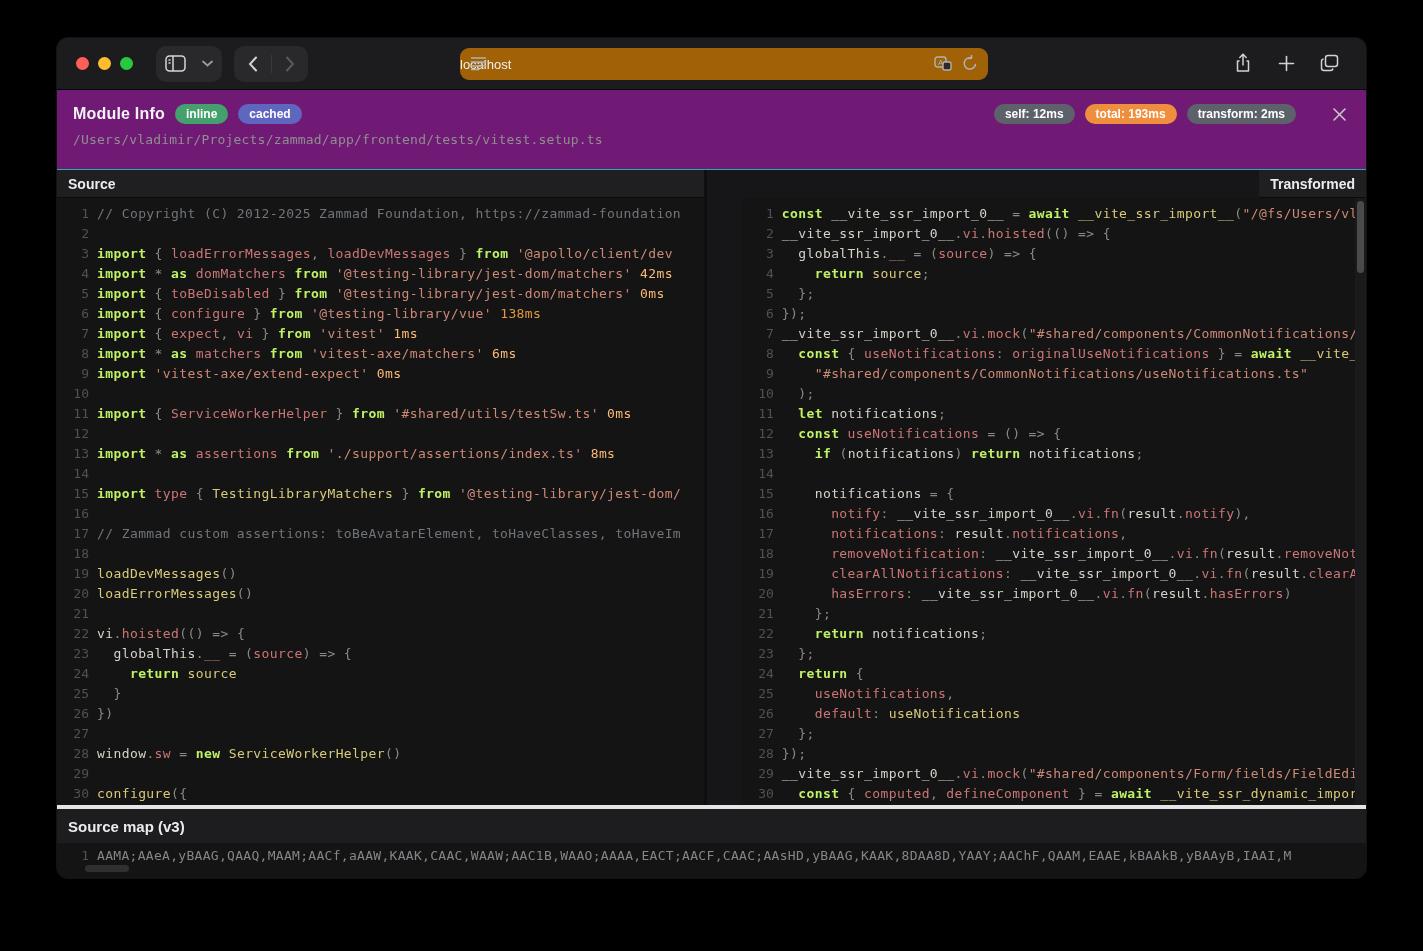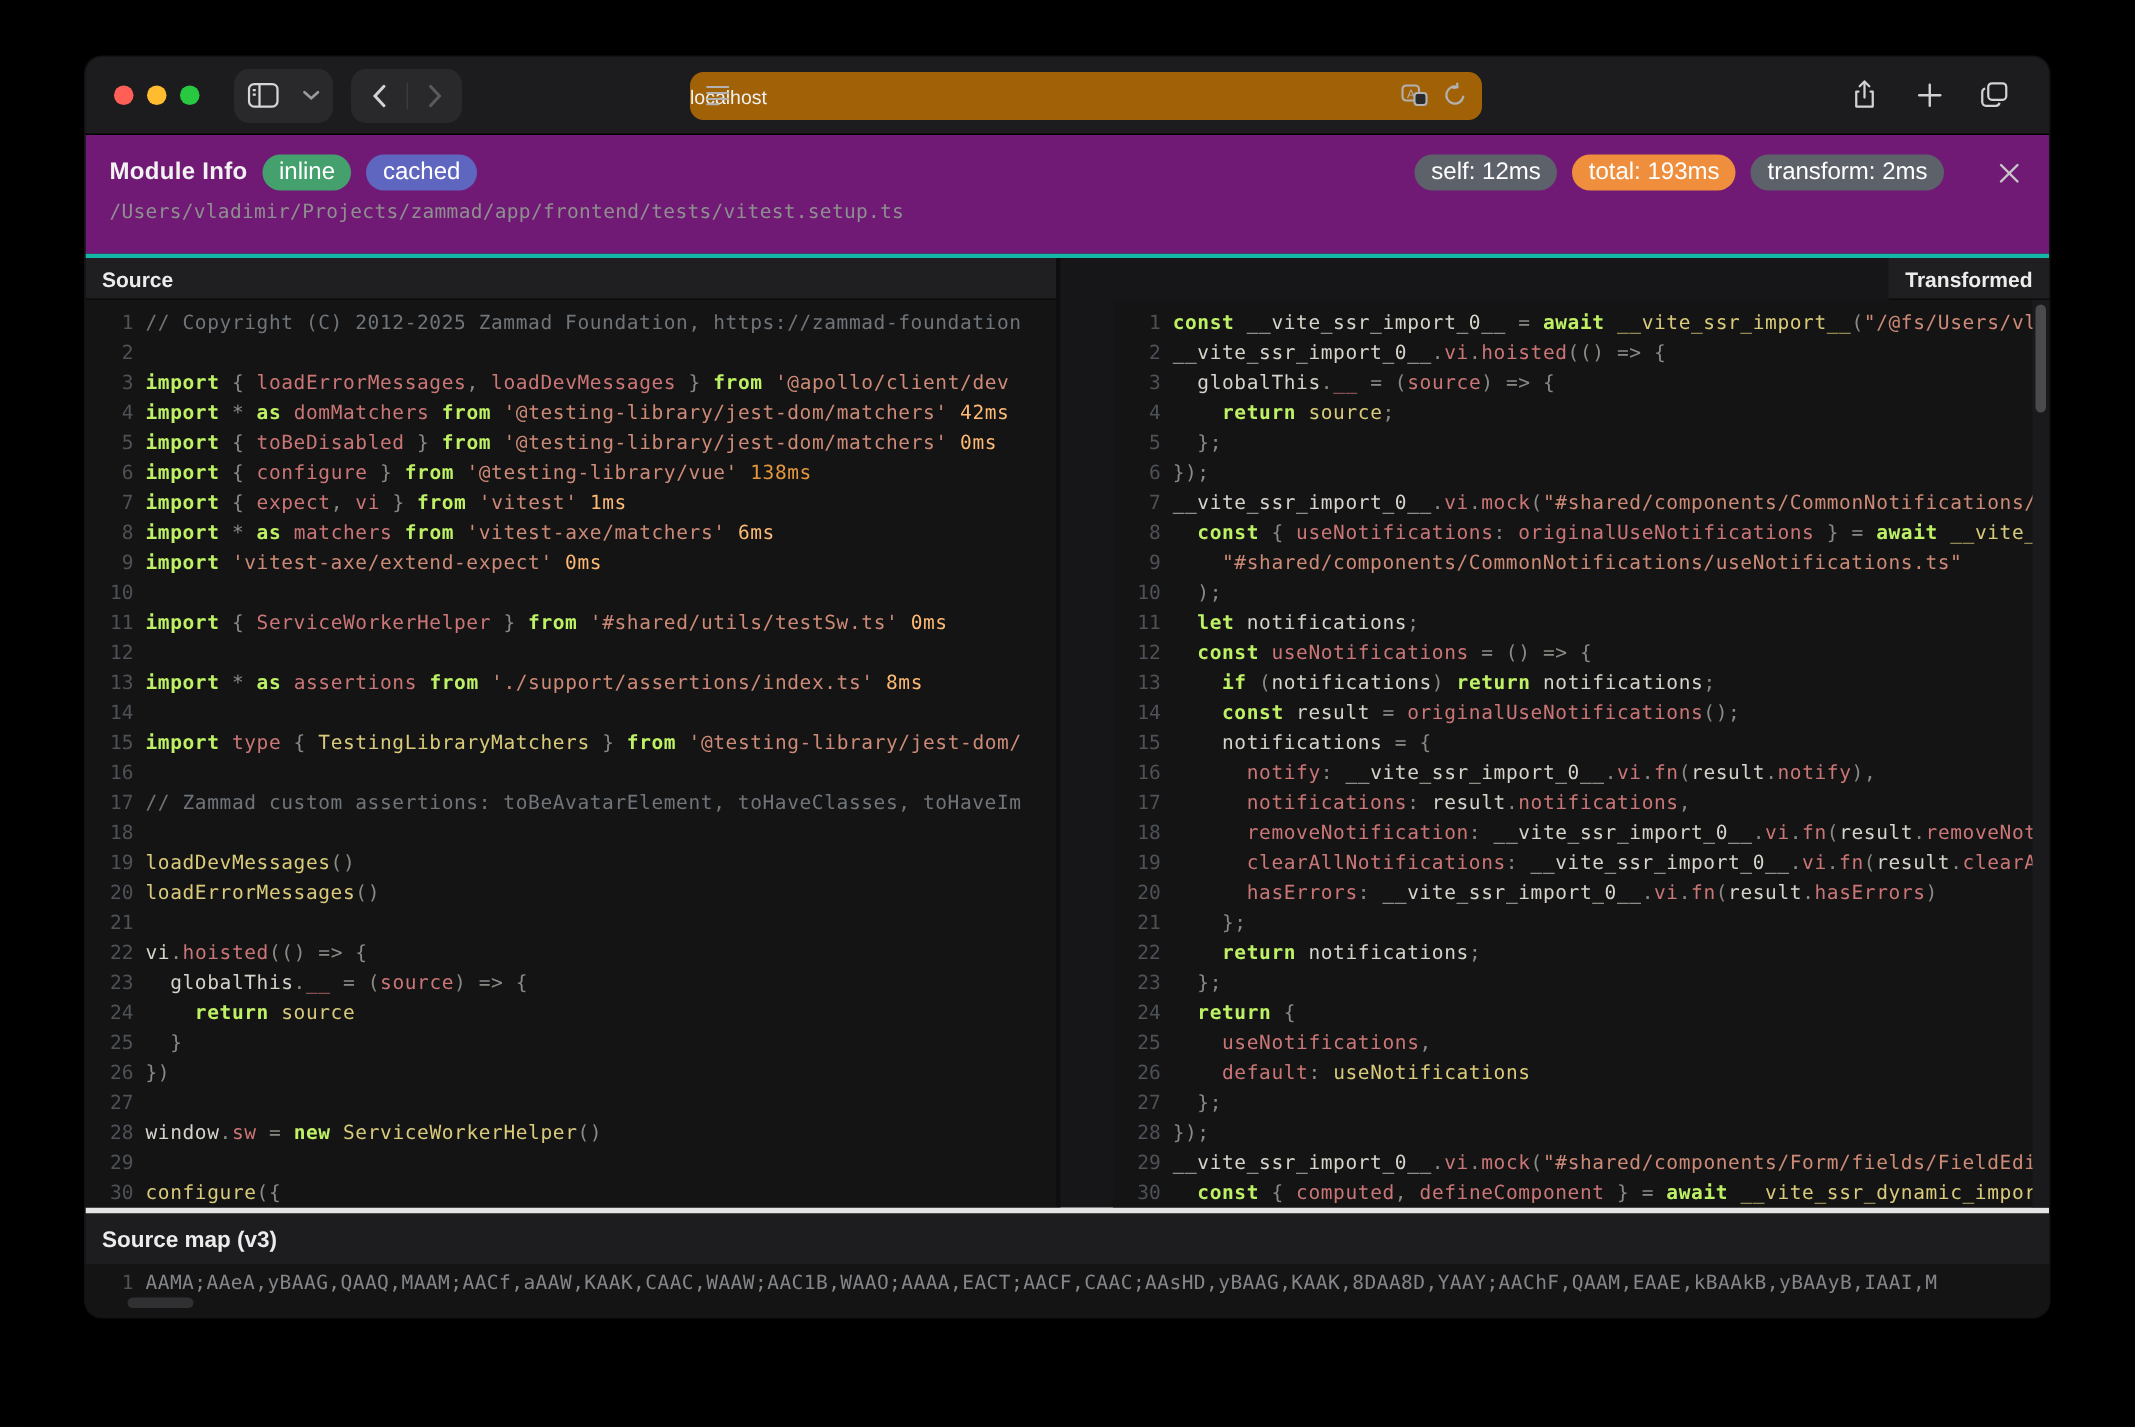--- a/index.html
+++ b/index.html
@@ -29,31 +29,31 @@
 
   .tb-right { position:absolute; right:20px; top:8px; display:flex; gap:9px; }
   .tb-btn { width:34px; height:34px; display:flex; align-items:center; justify-content:center; border-radius:8px; }
 
   svg { display:block; }
 
   
   .mod-header { height:79px; background:#701a75; padding:13px 16px 0 16px; position:relative; }
   .title-row { display:flex; align-items:center; }
   .mod-title { font-size:16px; font-weight:700; color:#f2f2f2; letter-spacing:0.2px; }
-  .badge { border-radius:999px; padding:3px 11px; font-size:16px; font-weight:400; color:#fff; margin-left:10px; }
+  .badge { border-radius:999px; padding:3px 11px; font-size:12px; font-weight:700; color:#fff; margin-left:10px; }
   .badge.green { background:#44a06d; }
   .badge.indigo { background:#5f66c0; }
   .timing { margin-left:auto; display:flex; gap:10px; align-items:center; }
   .badge.gray { background:#5d616a; margin-left:0; }
   .badge.orange { background:#ef8e3c; margin-left:0; }
   .close-btn { margin-left:22px; width:22px; height:22px; display:flex; align-items:center; justify-content:center; cursor:pointer; }
   .mod-path { margin-top:7px; font-family:"DejaVu Sans Mono", monospace; font-size:13px; color:#8f8f90; letter-spacing:0.2px; }
 
   
-  .panels { display:flex; height:636px; border-top:3px solid #14b8a6; }
+  .panels { display:flex; height:636px; border-top:1px solid #14b8a6; }
   .panel { display:flex; flex-direction:column; min-width:0; }
   .panel.left { width:650px; border-right:3px solid #0e0e0f; }
   .panel.right { flex:1;align-items:flex-end; }
   .panel-header { height:28px; background:#1f1f21; border-bottom:1px solid #0b0b0b;
                   display:flex; align-items:center; padding:0 11px;
                   font-size:14px; font-weight:700; color:#ececec; flex:none; }
   .code { flex:1; background:#141415; overflow:hidden; padding-top:6px; position:relative;
           font-family:"DejaVu Sans Mono", monospace; font-size:13px; line-height:20px; letter-spacing:0.4px; }
   .line { display:flex; height:20px; white-space:pre; }
   .ln { width:32px; flex:none; text-align:right; color:#4e5256; letter-spacing:0; }
@@ -242,21 +242,21 @@
           <div class="line"><span class="ln">4</span><span class="lt"><span class="t-k">    return</span><span class="t-f"> source</span><span class="t-p">;</span></span></div>
           <div class="line"><span class="ln">5</span><span class="lt"><span class="t-p">  };</span></span></div>
           <div class="line"><span class="ln">6</span><span class="lt"><span class="t-p">});</span></span></div>
           <div class="line"><span class="ln">7</span><span class="lt"><span class="t-w">__vite_ssr_import_0__</span><span class="t-p">.</span><span class="t-v">vi</span><span class="t-p">.</span><span class="t-v">mock</span><span class="t-p">(</span><span class="t-s">"#shared/components/CommonNotifications/u</span></span></div>
           <div class="line"><span class="ln">8</span><span class="lt"><span class="t-k">  const</span><span class="t-p"> { </span><span class="t-v">useNotifications</span><span class="t-p">: </span><span class="t-v">originalUseNotifications</span><span class="t-p"> } = </span><span class="t-k">await</span><span class="t-f"> __vite_s</span></span></div>
           <div class="line"><span class="ln">9</span><span class="lt"><span class="t-s">    "#shared/components/CommonNotifications/useNotifications.ts"</span></span></div>
           <div class="line"><span class="ln">10</span><span class="lt"><span class="t-p">  );</span></span></div>
           <div class="line"><span class="ln">11</span><span class="lt"><span class="t-k">  let</span><span class="t-w"> notifications</span><span class="t-p">;</span></span></div>
           <div class="line"><span class="ln">12</span><span class="lt"><span class="t-k">  const</span><span class="t-v"> useNotifications</span><span class="t-p"> = () =&gt; {</span></span></div>
           <div class="line"><span class="ln">13</span><span class="lt"><span class="t-k">    if</span><span class="t-p"> (</span><span class="t-w">notifications</span><span class="t-p">) </span><span class="t-k">return</span><span class="t-w"> notifications</span><span class="t-p">;</span></span></div>
-          <div class="line"><span class="ln">14</span><span class="lt"><span class="t-k">    const</span><span class="t-w"> result</span><span class="t-p"> = </span><span class="t-v">originalUseNotifications</span><span class="t-p">();</span></span></div>
+          <div class="line"><span class="ln">14</span></div>
           <div class="line"><span class="ln">15</span><span class="lt"><span class="t-w">    notifications</span><span class="t-p"> = {</span></span></div>
           <div class="line"><span class="ln">16</span><span class="lt"><span class="t-v">      notify</span><span class="t-p">: </span><span class="t-w">__vite_ssr_import_0__</span><span class="t-p">.</span><span class="t-v">vi</span><span class="t-p">.</span><span class="t-v">fn</span><span class="t-p">(</span><span class="t-w">result</span><span class="t-p">.</span><span class="t-v">notify</span><span class="t-p">),</span></span></div>
           <div class="line"><span class="ln">17</span><span class="lt"><span class="t-v">      notifications</span><span class="t-p">: </span><span class="t-w">result</span><span class="t-p">.</span><span class="t-v">notifications</span><span class="t-p">,</span></span></div>
           <div class="line"><span class="ln">18</span><span class="lt"><span class="t-v">      removeNotification</span><span class="t-p">: </span><span class="t-w">__vite_ssr_import_0__</span><span class="t-p">.</span><span class="t-v">vi</span><span class="t-p">.</span><span class="t-v">fn</span><span class="t-p">(</span><span class="t-w">result</span><span class="t-p">.</span><span class="t-v">removeNoti</span></span></div>
           <div class="line"><span class="ln">19</span><span class="lt"><span class="t-v">      clearAllNotifications</span><span class="t-p">: </span><span class="t-w">__vite_ssr_import_0__</span><span class="t-p">.</span><span class="t-v">vi</span><span class="t-p">.</span><span class="t-v">fn</span><span class="t-p">(</span><span class="t-w">result</span><span class="t-p">.</span><span class="t-v">clearAl</span></span></div>
           <div class="line"><span class="ln">20</span><span class="lt"><span class="t-v">      hasErrors</span><span class="t-p">: </span><span class="t-w">__vite_ssr_import_0__</span><span class="t-p">.</span><span class="t-v">vi</span><span class="t-p">.</span><span class="t-v">fn</span><span class="t-p">(</span><span class="t-w">result</span><span class="t-p">.</span><span class="t-v">hasErrors</span><span class="t-p">)</span></span></div>
           <div class="line"><span class="ln">21</span><span class="lt"><span class="t-p">    };</span></span></div>
           <div class="line"><span class="ln">22</span><span class="lt"><span class="t-k">    return</span><span class="t-w"> notifications</span><span class="t-p">;</span></span></div>
           <div class="line"><span class="ln">23</span><span class="lt"><span class="t-p">  };</span></span></div>
           <div class="line"><span class="ln">24</span><span class="lt"><span class="t-k">  return</span><span class="t-p"> {</span></span></div>

